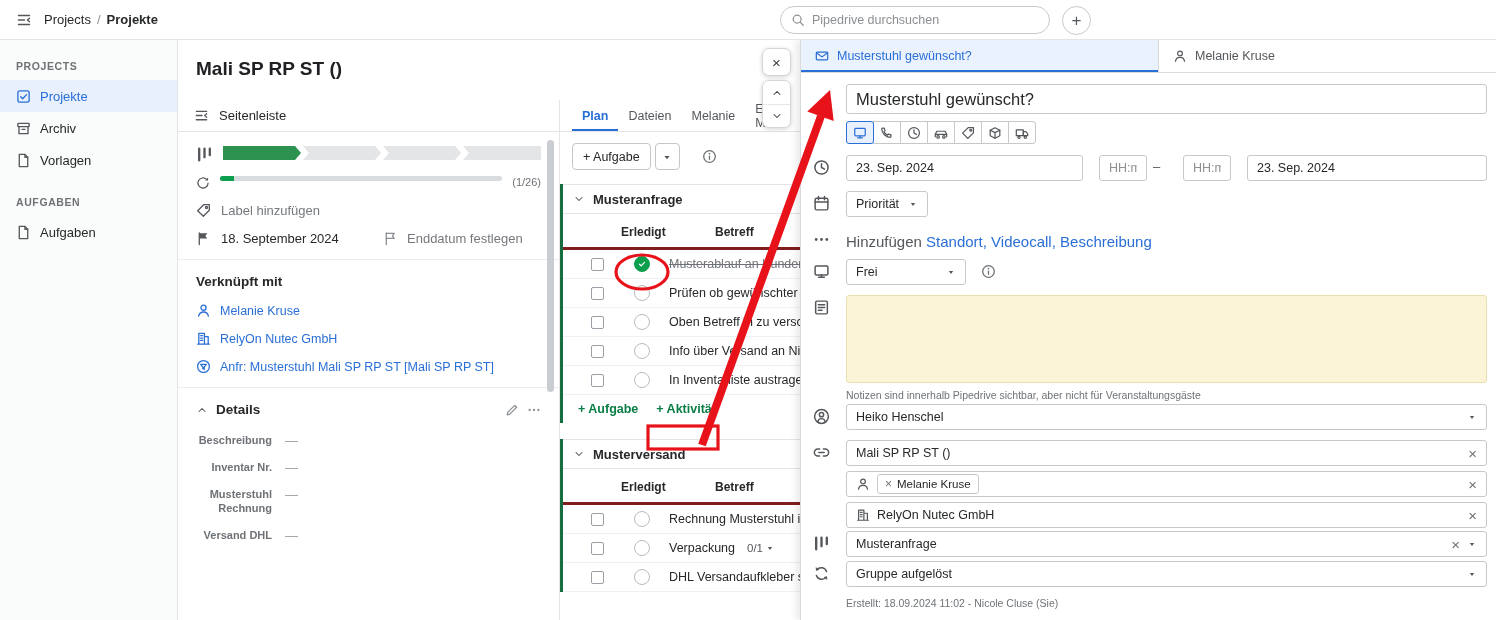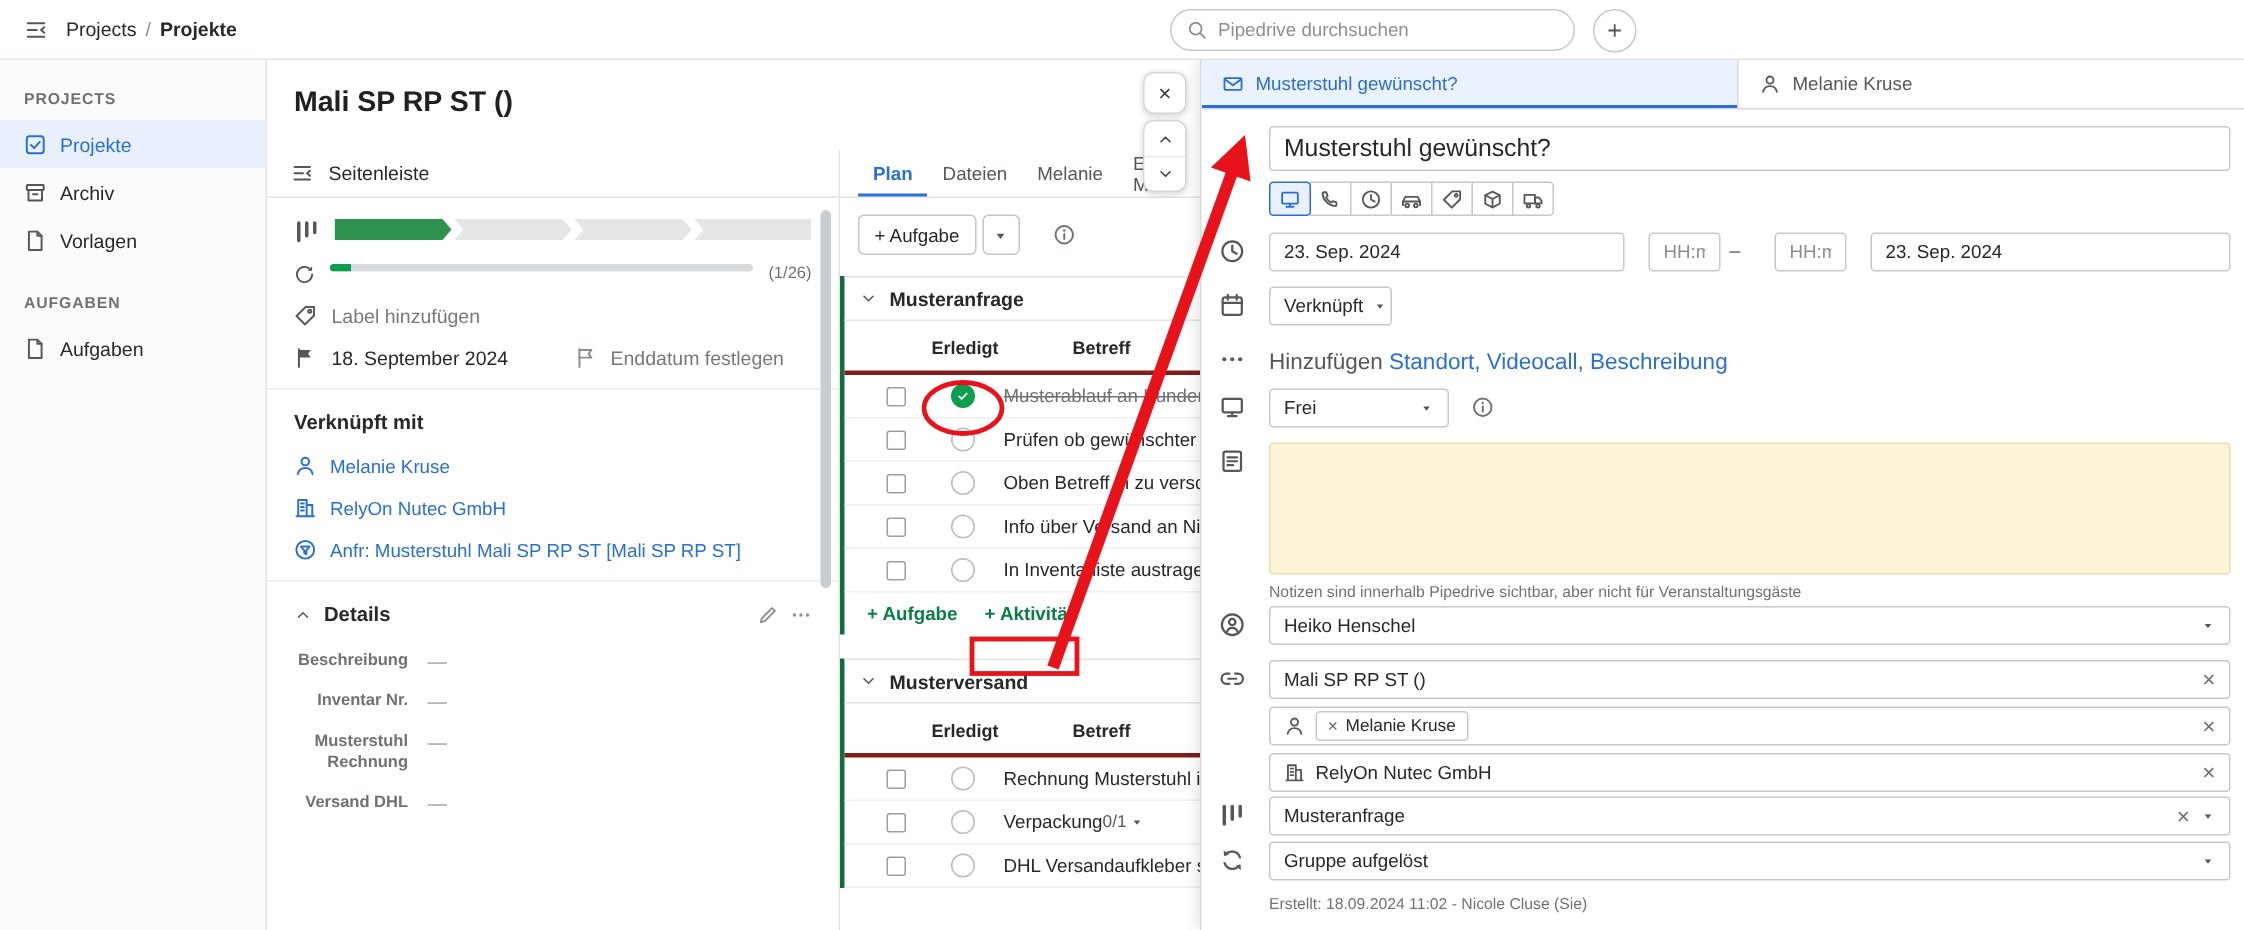--- a/index.html
+++ b/index.html
@@ -71,21 +71,21 @@
 .tg-head .ic{color:#54575b}
 .tg-cols{position:relative;height:36px;border-bottom:3px solid #7f1d1d;font-size:12px;font-weight:700}
 .col-done{position:absolute;left:58px;top:11px}
 .col-subj{position:absolute;left:152px;top:11px}
 .trow{height:29px;display:flex;align-items:center;border-bottom:1px solid #f0f0f0;font-size:12.5px;cursor:pointer}
 .t-check{width:13px;height:13px;border:1.5px solid #9aa0a5;border-radius:2px;margin-left:28px;flex:none}
 .t-done{width:16px;height:16px;border:1.5px solid #b7bcc1;border-radius:50%;margin-left:30px;flex:none;display:flex;align-items:center;justify-content:center;color:#fff}
 .t-done.yes{background:#0b9f4d;border-color:#0b9f4d}
 .t-subj{margin-left:19px;white-space:nowrap;overflow:hidden}
 .trow.done .t-subj{color:#6f7377;text-decoration:line-through}
-.t-badge{margin-left:0;display:flex;align-items:center;gap:2px;color:#54575b;font-size:11.5px}
+.t-badge{margin-left:12px;display:flex;align-items:center;gap:2px;color:#54575b;font-size:11.5px}
 .t-badge .ic{color:#54575b}
 .tg-foot{height:28px;display:flex;align-items:center;gap:18px;padding-left:15px}
 .add-link{color:#0a7e45;font-weight:700;font-size:12.5px;cursor:pointer}
 
 .activity{position:absolute;left:800px;top:40px;width:696px;bottom:0;background:#fff;z-index:5;box-shadow:-3px 0 8px rgba(0,0,0,.10);border-left:1px solid #d9dadb}
 .a-tabs{height:33px;display:flex;border-bottom:1px solid #d9dadb}
 .a-tab{display:flex;align-items:center;gap:8px;padding:0 14px;font-size:12.5px;color:#54575b;cursor:pointer;border-right:1px solid #d9dadb}
 .a-tab .ic{color:#54575b}
 .a-tab.first{width:358px;flex:none}
 .a-tab.second{flex:1;border-right:none}
@@ -587,21 +587,21 @@
       <input style="text-align: center;" placeholder="HH:mm">
     </div>
     <div class="af" style="left:446px;top:82px;width:240px">
       <input value="23. Sep. 2024" style="">
     </div>
 
     <svg class="ic s17 a-ic" style="top:122px">
         <use href="#i-calendar"></use>
       </svg>
     <div class="af" style="left:45px;top:118px;width:82px;gap:6px;cursor:pointer">
-      <span>Verknüpft</span>
+      <span>Priorität</span>
       <svg class="ic s10 caret">
           <use href="#i-caret"></use>
         </svg>
     </div>
 
     <svg class="ic s17 a-ic" style="top:158px">
         <use href="#i-dots"></use>
       </svg>
     <div class="addrow">
       <span>Hinzufügen</span>

